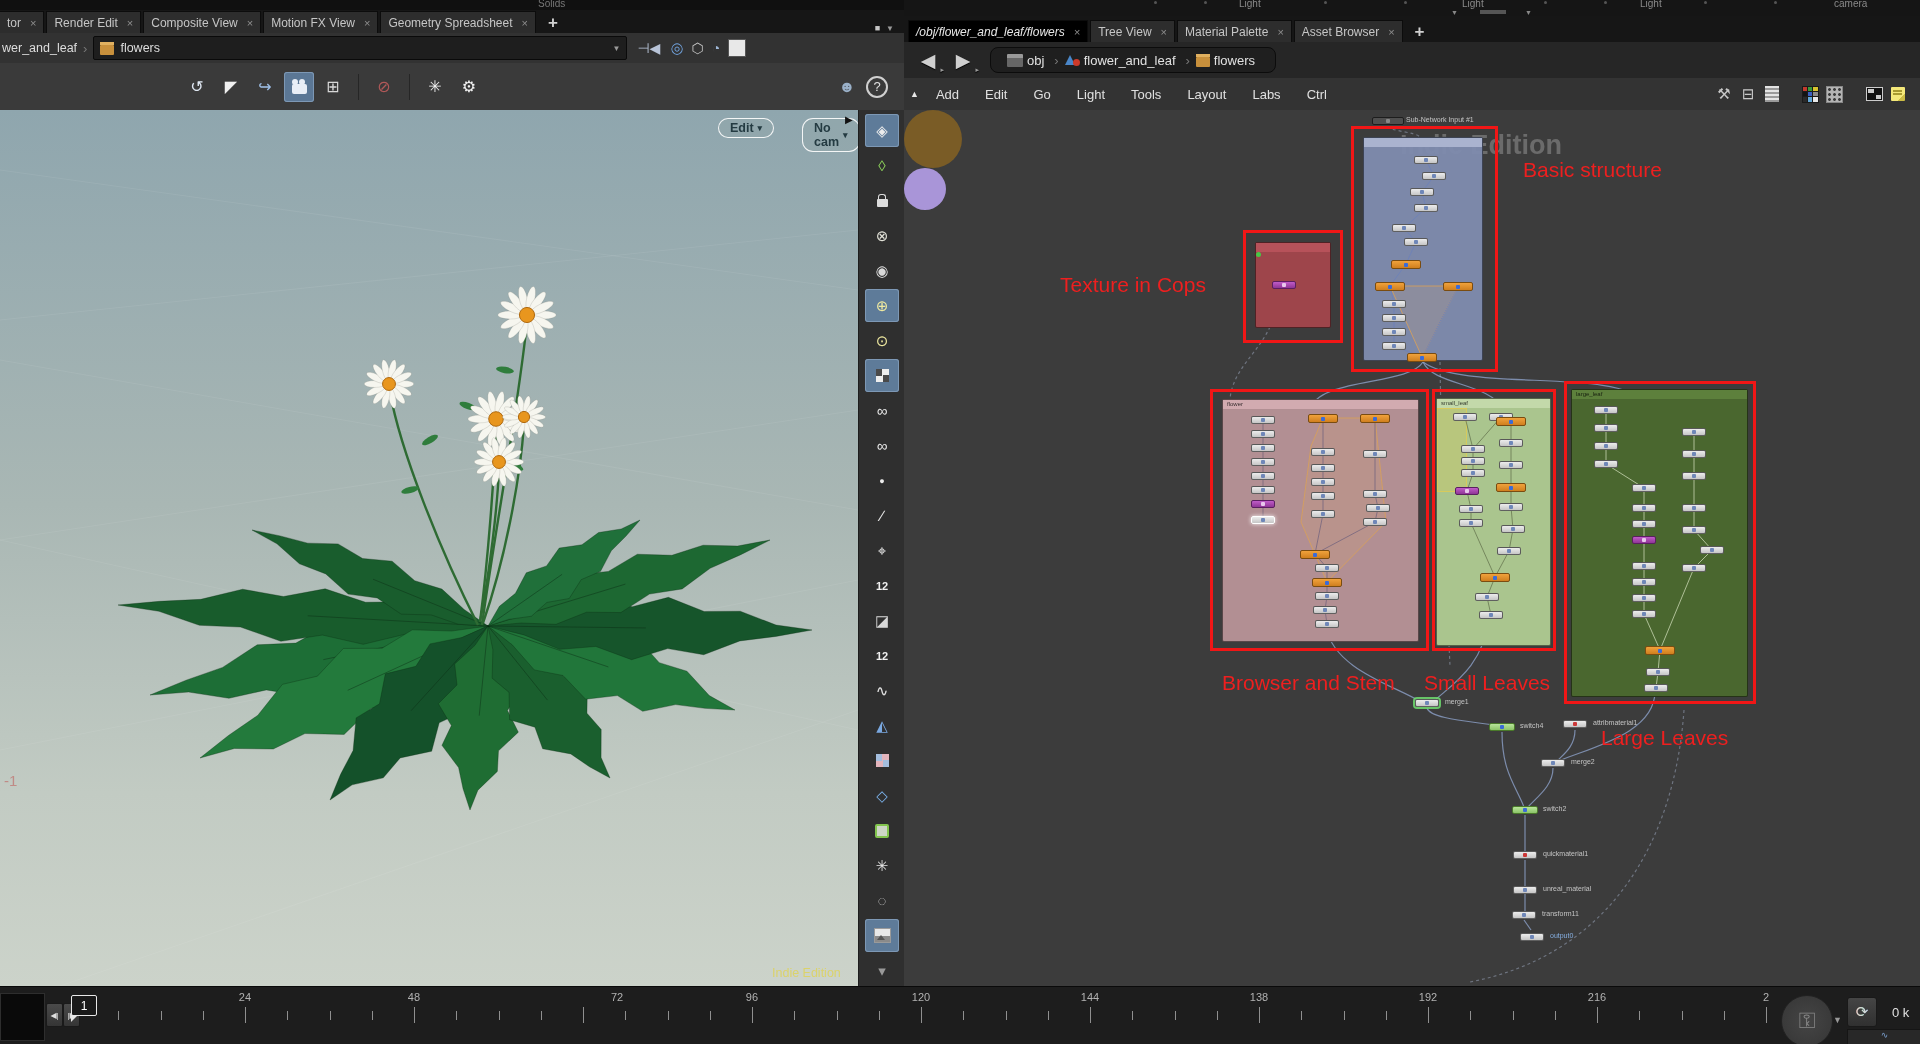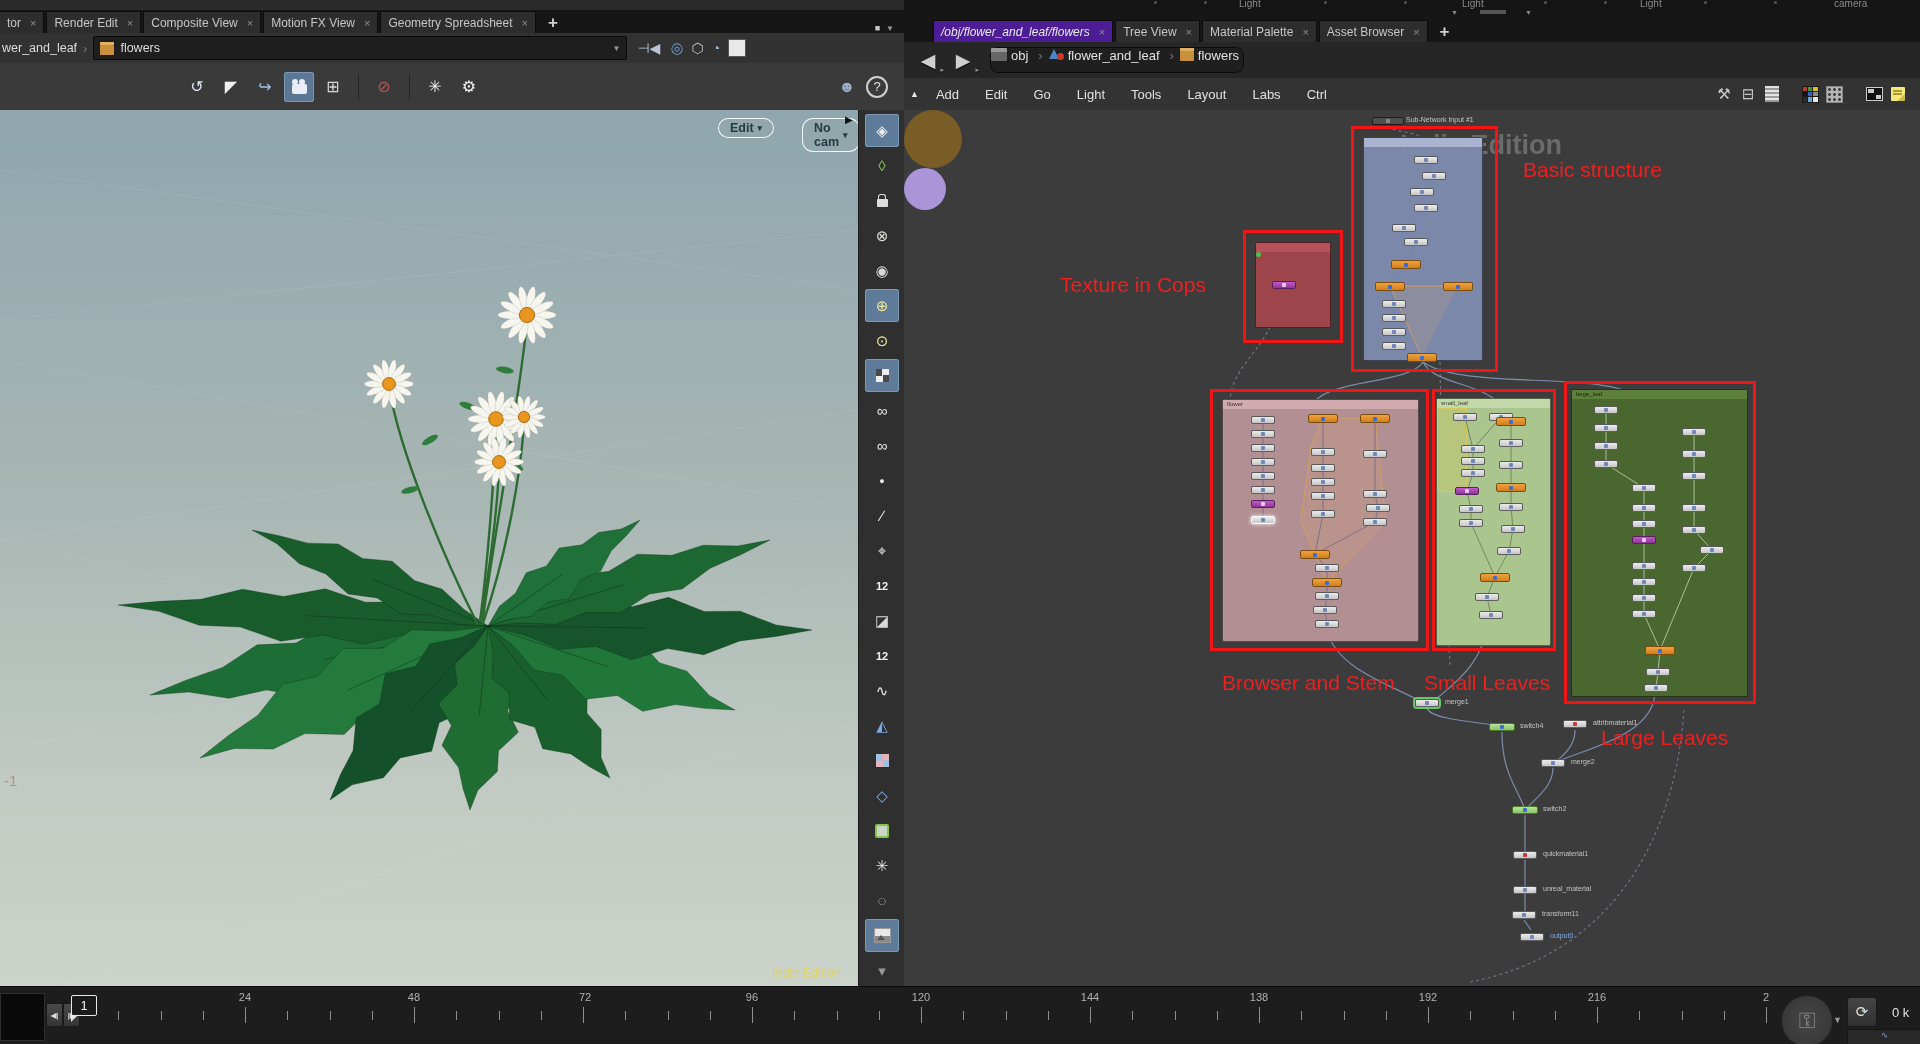--- a/index.html
+++ b/index.html
@@ -5,21 +5,21 @@
   html,body{margin:0;padding:0;background:#000;}
   #root{position:relative;width:1920px;height:1044px;background:#2b2b2b;overflow:hidden;
         font-family:"Liberation Sans",sans-serif;color:#c8c8c8;font-size:12px;}
   .abs{position:absolute;}
   
   .topstrip{background:#101010;overflow:hidden;}
   .tabbar{background:#161616;display:flex;align-items:flex-end;}
   .tab{background:#2d2d2d;border:1px solid #0c0c0c;border-bottom:none;height:21px;
        display:flex;align-items:center;padding:0 7px;margin-right:2px;white-space:nowrap;color:#c6c6c6;}
   .tab .x{margin-left:9px;color:#8f8f8f;font-size:11px;}
-  .tab.active{background:#4c1d95;color:#e8e8e8;margin-left:25px;}
+  .tab.active{background:#000000;color:#e8e8e8;}
   .tab.cut{border-left:none;margin-left:0;}
   .newtab{color:#d0d0d0;font-size:17px;font-weight:bold;padding:0 10px;}
   
   .pathbar{background:#323232;display:flex;align-items:center;}
   .pathfield{background:#1e1e1e;border:1px solid #0a0a0a;border-radius:2px;height:22px;
              display:flex;align-items:center;padding:0 6px;color:#ddd;}
   .chev{color:#777;margin:0 6px;font-size:13px;}
   .toolbar{background:#3a3a3a;border-bottom:1px solid #222;display:flex;align-items:center;}
   .tbtn{width:30px;height:30px;display:flex;align-items:center;justify-content:center;
         border-radius:3px;margin:0 2px;font-size:16px;}
@@ -46,21 +46,21 @@
   .ic-image::before{content:"";position:absolute;left:2px;bottom:2px;border-left:4px solid transparent;border-right:4px solid transparent;border-bottom:5px solid #555;}
   .ic-cam{width:15px;height:10px;background:#e9eef6;border-radius:2px;position:relative;margin-top:4px;}
   .ic-cam::before,.ic-cam::after{content:"";position:absolute;top:-4.5px;width:6px;height:6px;border-radius:50%;background:#e9eef6;}
   .ic-cam::before{left:0;} .ic-cam::after{left:7px;}
   
   .shelfstrip{background:#151515;overflow:hidden;color:#8a8a8a;font-size:10px;}
   .navrow{background:#262626;display:flex;align-items:center;border-bottom:1px solid #141414;}
   .navbtn{width:32px;height:26px;display:flex;align-items:center;justify-content:center;font-size:19px;
           color:#cfcfcf;text-shadow:0 1px 1px #000;position:relative;margin-right:3px;}
   .navbtn .mini{position:absolute;right:0;bottom:-1px;font-size:7px;color:#9a9a9a;}
-  .crumbbar{background:#1f1f1f;border:1px solid #0c0c0c;border-radius:8px;height:24px;display:flex;align-items:flex-start;padding:0 0;margin-left:8px;}
+  .crumbbar{background:#1f1f1f;border:1px solid #0c0c0c;border-radius:8px;height:24px;display:flex;align-items:center;padding:0 16px;margin-left:8px;}
   .crumbbar .lbl{color:#e2e2e2;font-size:13px;margin:0 4px;}
   .menurow{background:#333;display:flex;align-items:center;border-bottom:1px solid #1a1a1a;}
   .menuitem{color:#e0e0e0;font-size:13px;margin:0 13px;}
   .ric{display:flex;align-items:center;justify-content:center;width:24px;height:22px;}
   .ic-clapper{width:16px;height:9px;background:#666;border-top:4px solid #999;border-radius:1px;}
   .ic-geo{width:15px;height:12px;position:relative;}
   .ic-geo::before{content:"";position:absolute;left:0;top:1px;border-left:5px solid transparent;border-right:5px solid transparent;border-bottom:10px solid #4a86c8;}
   .ic-geo::after{content:"";position:absolute;right:0;bottom:0;width:7px;height:7px;border-radius:50%;background:#cc3a2a;}
   .ic-box{width:14px;height:10px;background:#c8903c;border-radius:1px;position:relative;margin-top:3px;}
   .ic-box::before{content:"";position:absolute;top:-3px;left:0;width:100%;height:3px;background:#e0b060;}
@@ -99,20 +99,23 @@
              color:#fff;font-size:12px;display:flex;align-items:center;justify-content:center;}
   #frameflag::after{content:"";position:absolute;left:-1px;bottom:-7px;border-left:7px solid #e8e8e8;border-top:0;border-bottom:7px solid transparent;}
   #keybtn{position:absolute;width:50px;height:50px;border-radius:50%;background:radial-gradient(#454545,#353535);
           border:1px solid #222;display:flex;align-items:center;justify-content:center;color:#8a8a8a;font-size:22px;}
 </style>
 </head>
 <body>
 
 <div id="root">
 
+  <div class="abs topstrip" style="left:0;top:0;width:904px;height:10px;">
+    <span class="abs" style="left:538px;top:-2px;font-size:10px;color:#777;">Solids</span>
+  </div>
   <div class="abs tabbar" style="left:0;top:10px;width:904px;height:23px;">
     <span id="ltabs" style="display:flex;align-items:flex-end;">
         <div class="tab cut">
           <span>tor</span>
           <span class="x">×</span>
         </div>
         <div class="tab">
           <span>Render Edit</span>
           <span class="x">×</span>
         </div>
@@ -862,21 +865,21 @@
         <div class="tick" style="left: 1470.3px; top: 24px; height: 9px;"></div>
         <div class="tick" style="left: 1512.5px; top: 24px; height: 9px;"></div>
         <div class="tick" style="left: 1554.8px; top: 24px; height: 9px;"></div>
         <div class="tick" style="left: 1597px; top: 20px; height: 16px;"></div>
         <div class="tick" style="left: 1639.3px; top: 24px; height: 9px;"></div>
         <div class="tick" style="left: 1681.5px; top: 24px; height: 9px;"></div>
         <div class="tick" style="left: 1723.8px; top: 24px; height: 9px;"></div>
         <div class="tick" style="left: 1766px; top: 20px; height: 16px;"></div>
         <div class="ticklabel" style="left: 244.966px; top: 4px;">24</div>
         <div class="ticklabel" style="left: 413.974px; top: 4px;">48</div>
-        <div class="ticklabel" style="left: 585px; top: 4px;">72</div>
+        <div class="ticklabel" style="left: 617px; top: 4px;">72</div>
         <div class="ticklabel" style="left: 751.99px; top: 4px;">96</div>
         <div class="ticklabel" style="left: 920.998px; top: 4px;">120</div>
         <div class="ticklabel" style="left: 1090.01px; top: 4px;">144</div>
         <div class="ticklabel" style="left: 1259.01px; top: 4px;">138</div>
         <div class="ticklabel" style="left: 1428.02px; top: 4px;">192</div>
         <div class="ticklabel" style="left: 1597.03px; top: 4px;">216</div>
         <div class="ticklabel" style="left: 1766.04px; top: 4px;">2</div>
       </div>
     <div id="frameflag" style="left:71px;top:8px;">
         <span>1</span>

